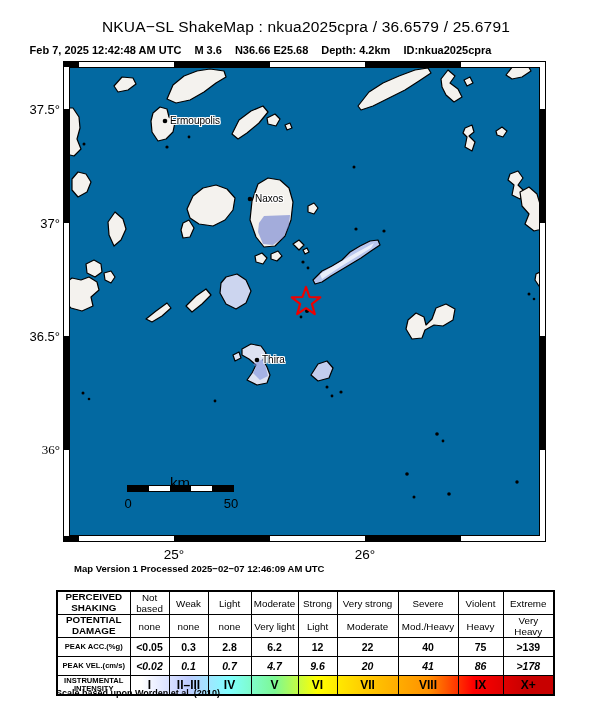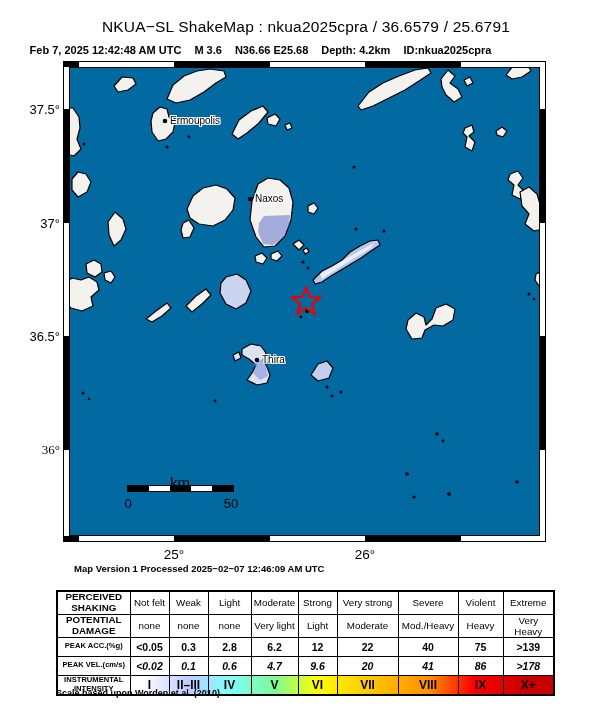--- a/index.html
+++ b/index.html
@@ -181,21 +181,21 @@
       <col style="width:47px">
         <col style="width:39px">
         <col style="width:61px">
         <col style="width:60px">
       <col style="width:45px">
         <col style="width:51px">
     </colgroup>
     <tbody>
         <tr>
       <td class="rowlab">PERCEIVED SHAKING</td>
-      <td>Not felt</td>
+      <td>Not based</td>
       <td>Weak</td>
       <td>Light</td>
       <td>Moderate</td>
       <td>Strong</td>
       <td>Very strong</td>
       <td>Severe</td>
       <td>Violent</td>
       <td>Extreme</td>
     </tr>
     <tr>
@@ -219,21 +219,21 @@
       <td>12</td>
       <td>22</td>
       <td>40</td>
       <td>75</td>
       <td>&gt;139</td>
     </tr>
     <tr class="vel">
       <td class="rowlab">PEAK VEL.(cm/s)</td>
       <td>&lt;0.02</td>
       <td>0.1</td>
-      <td>0.6</td>
+      <td>0.7</td>
       <td>4.7</td>
       <td>9.6</td>
       <td>20</td>
       <td>41</td>
       <td>86</td>
       <td>&gt;178</td>
     </tr>
     <tr class="inten">
       <td class="rowlab">INSTRUMENTAL INTENSITY</td>
       <td>I</td>

